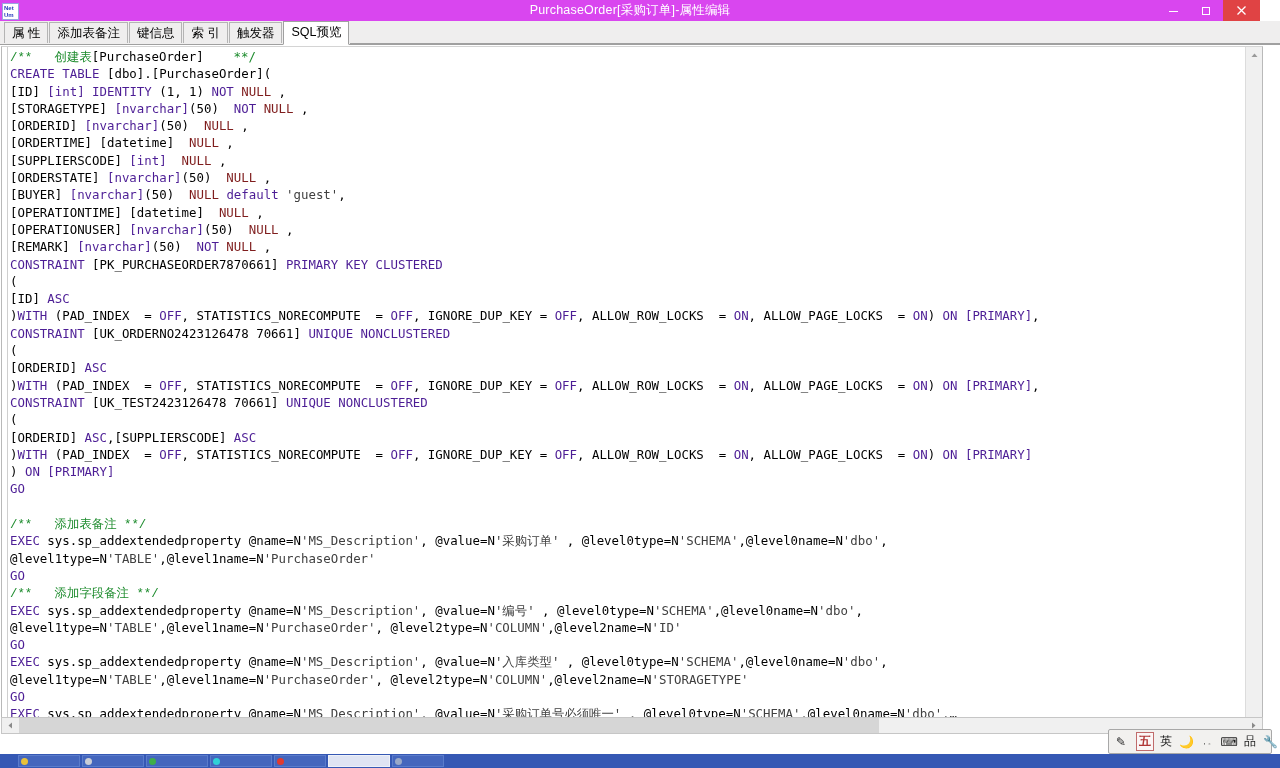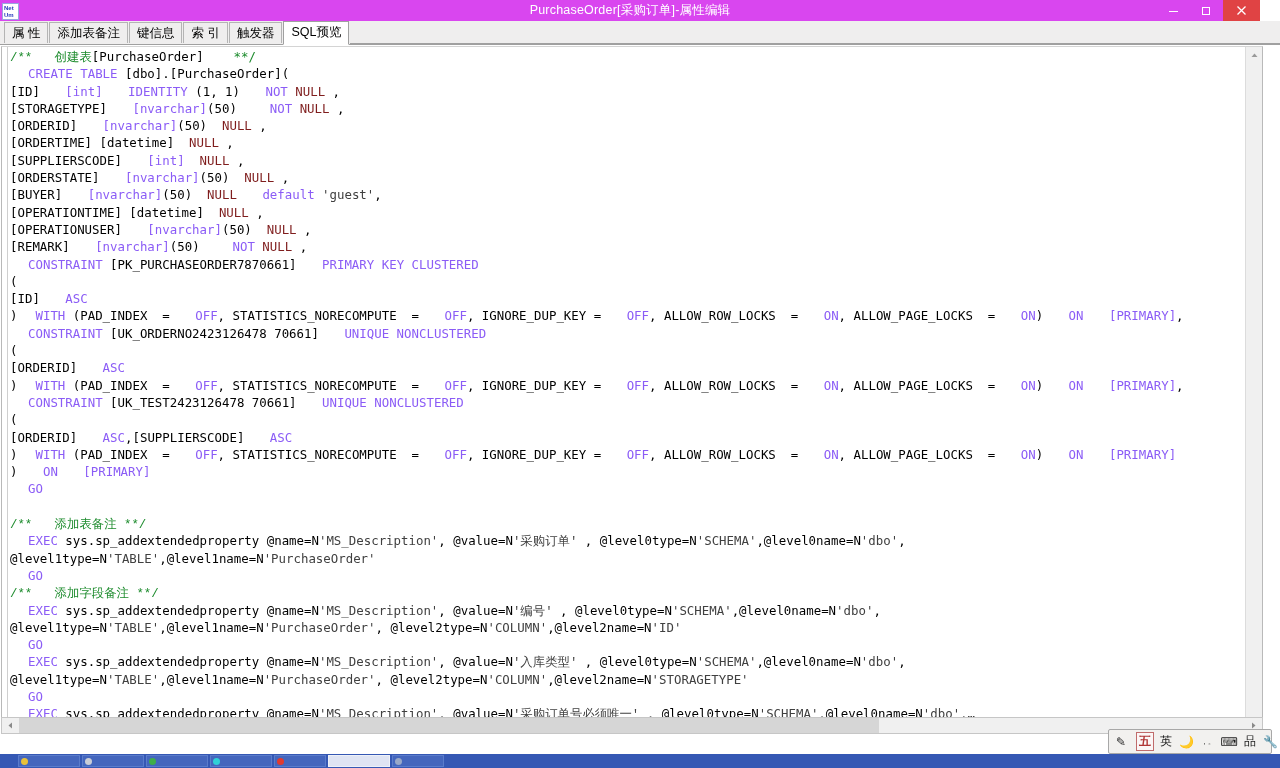--- a/index.html
+++ b/index.html
@@ -130,21 +130,21 @@
     position: absolute;
     top: 1px; left: 8px;
     width: 1240px;
     font-family: "DejaVu Sans Mono", "Liberation Mono", monospace;
     font-size: 12.4px;
     line-height: 17.3px;
     color: #000000;
     white-space: pre;
   }
   .code .ln { display: block; height: 17.3px; }
-  .kw   { color: #8b5cf6; margin-left: 18px; }
+  .kw   { color: #4c1d95; }
   .cm   { color: #1c8b2c; }
   .str  { color: #404040; }
   .nul  { color: #7f1d1d; }
   .cjk  { font-family: Liberation Mono, monospace; }
 
   
   .vscroll {
     position: absolute;
     top: 0; right: 0;
     width: 17px;

